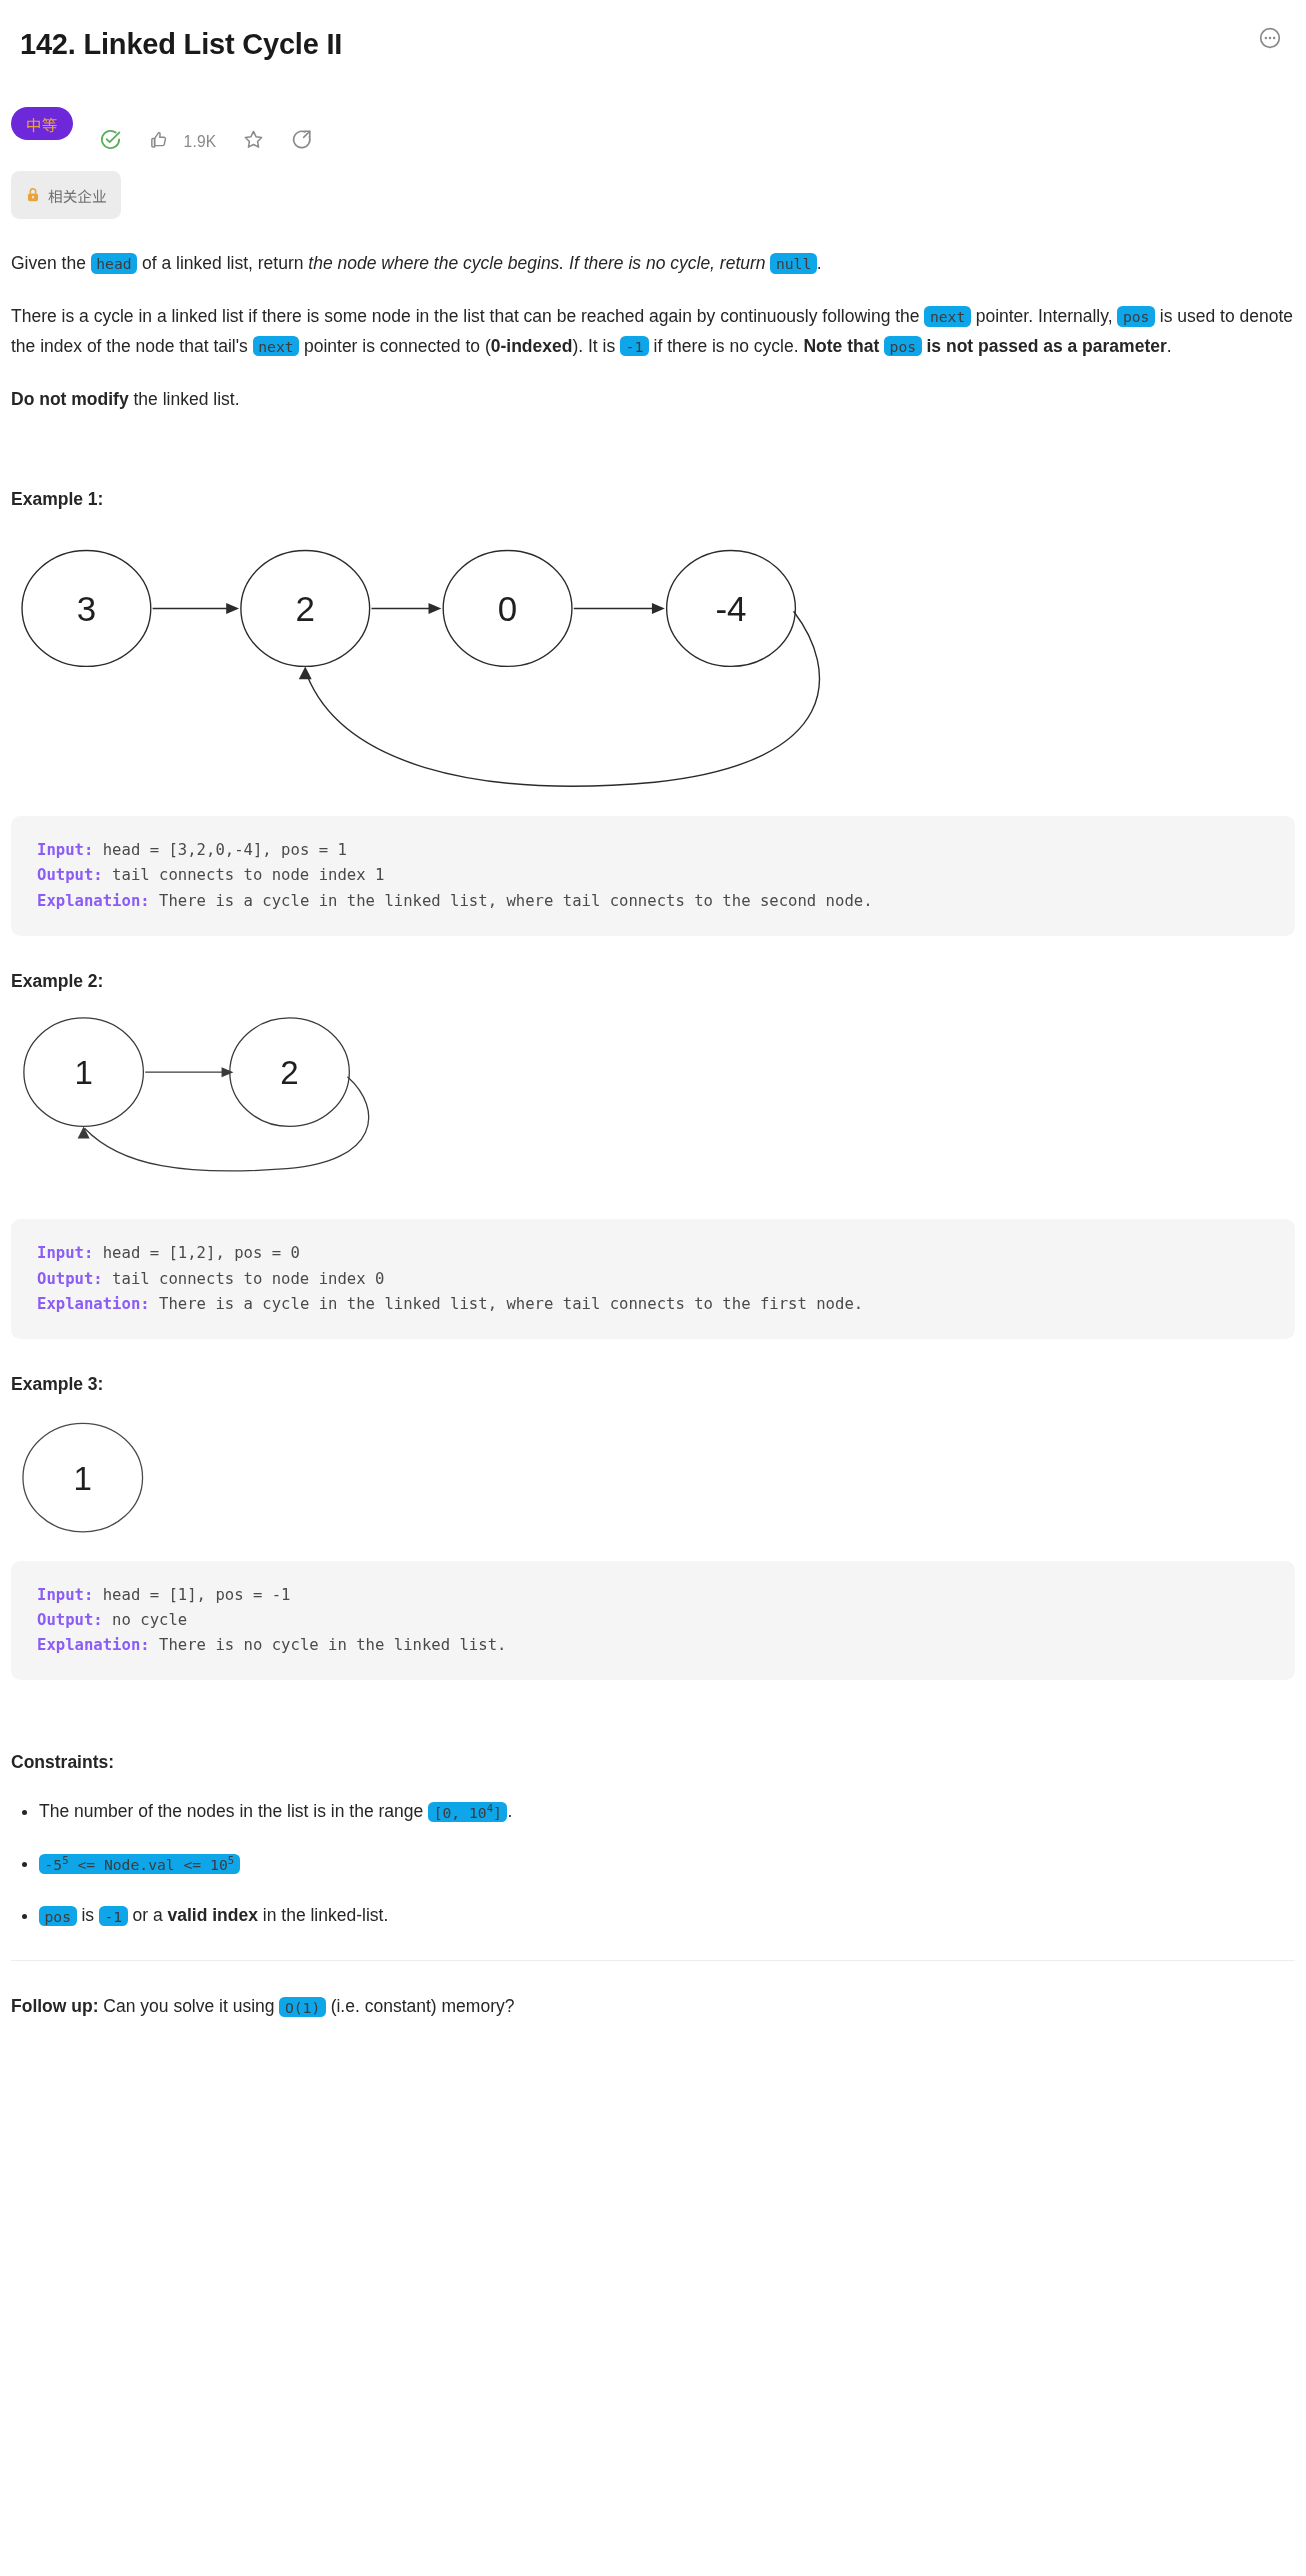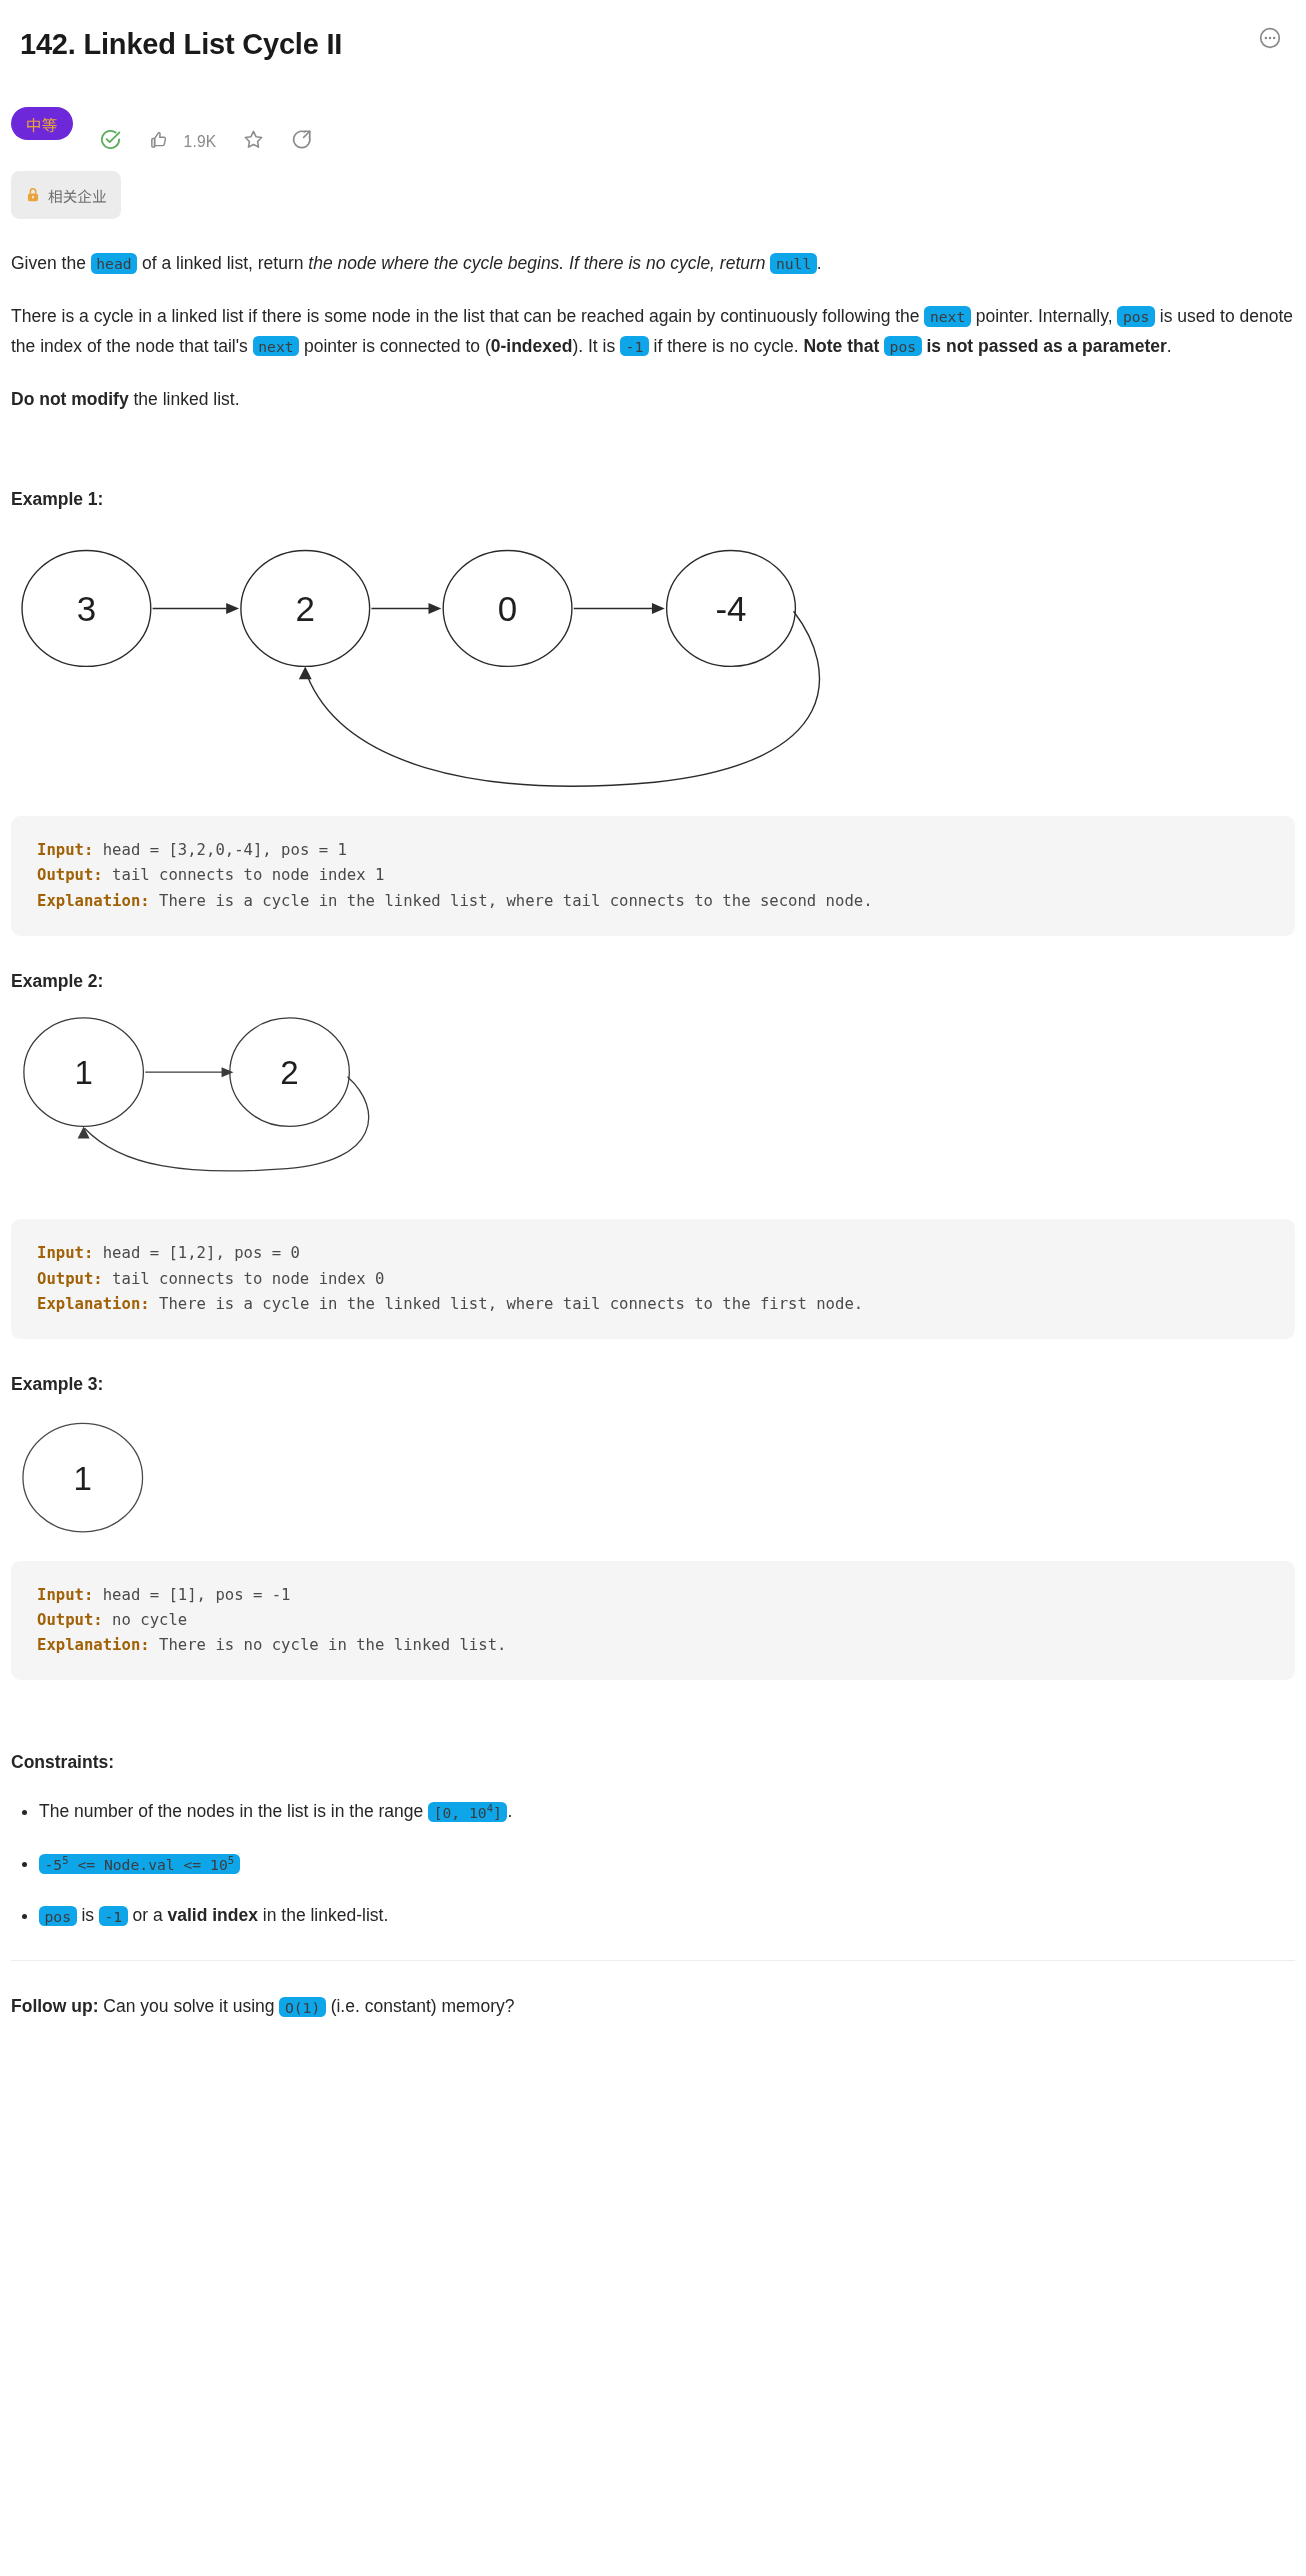--- a/index.html
+++ b/index.html
@@ -120,21 +120,21 @@
     border-radius: 9.2px;
     padding: 22px 26px;
     margin: 0;
     font-family: "DejaVu Sans Mono", "Liberation Mono", monospace;
     font-size: 15.6px;
     line-height: 1.62;
     color: #4a4a4a;
     white-space: pre-wrap;
     word-break: break-word;
   }
-  pre.code-block b { color: #a16207; font-weight: 700; }
+  pre.code-block b { color: #8b5cf6; font-weight: 700; }
 
   
   .sec-title {
     font-size: 17.5px;
     font-weight: 700;
     color: #262626;
     margin: 0;
   }
   ul.constraints {
     margin: 24px 0 0 0;

